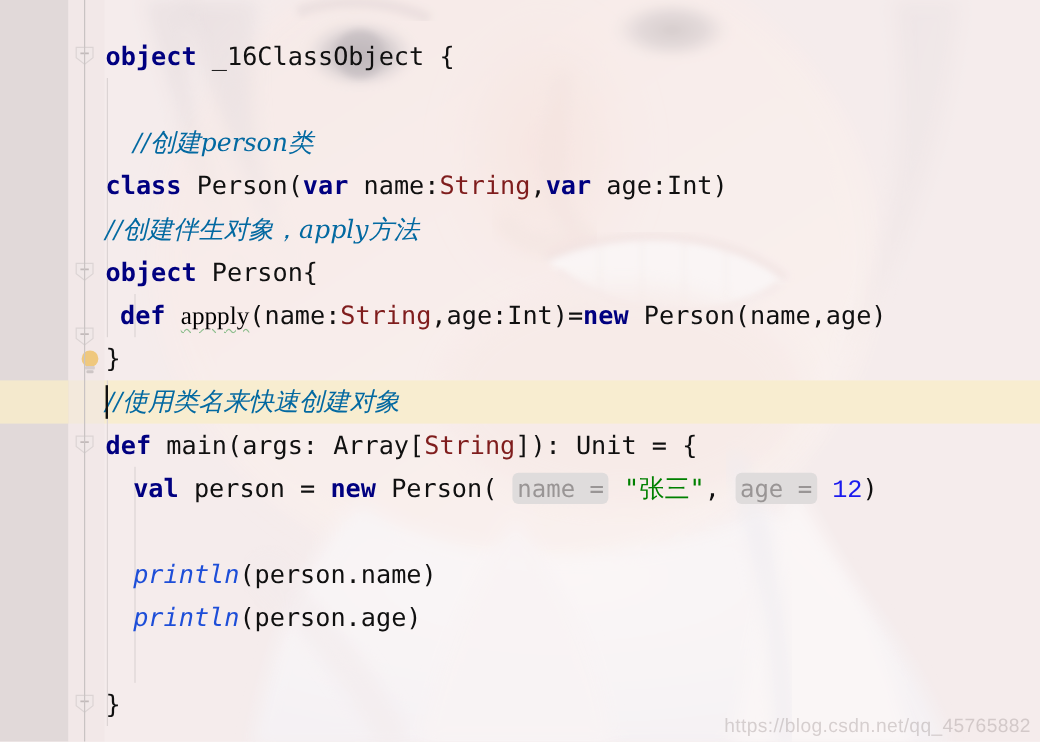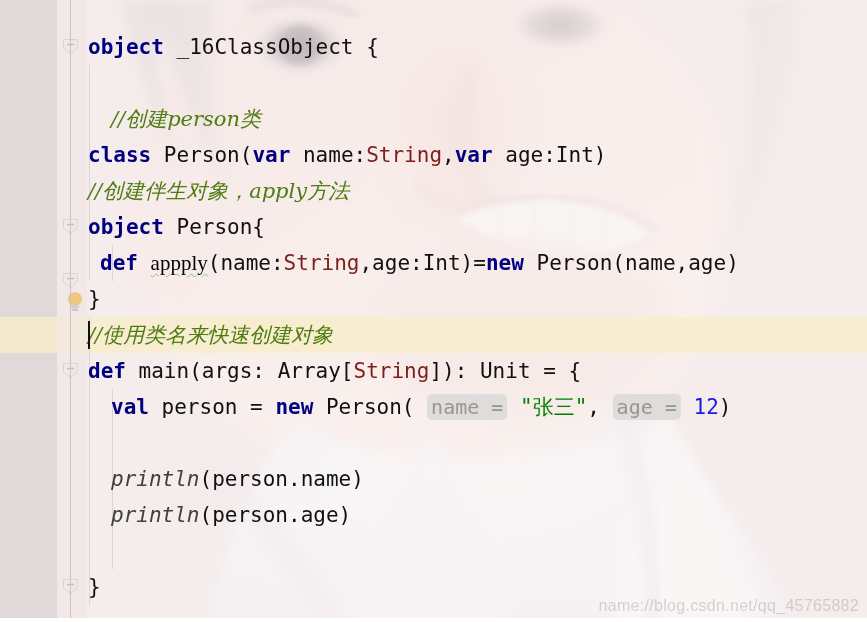--- a/index.html
+++ b/index.html
@@ -109,25 +109,25 @@
     height: 36px;
     white-space: pre;
     font-family: "DejaVu Sans Mono", "Liberation Mono", monospace;
     font-size: 21px;
     line-height: 36px;
   }
 
   .kw    { color: #000080; font-weight: bold; }
   .plain { color: #101010; }
   .type  { color: #7f1d1d; }
-  .num   { color: #1a1aee; }
+  .num   { color: #1a1aee; font-family: Liberation Mono, monospace; }
   .str   { color: #008000; }
-  .cmt   { color: #4d7c0f; font-style: italic;
+  .cmt   { color: #0369a1; font-style: italic;
            font-family: "DejaVu Serif", "Liberation Serif", serif; }
-  .stat  { color: #404040; font-style: italic; text-align: center; }
+  .stat  { color: #1d4ed8; font-style: italic; text-align: center; }
 
   .typo {
     text-decoration: underline;
     text-decoration-color: #8fbf8f;
     text-decoration-style: wavy;
     text-decoration-thickness: 1px;
     text-underline-offset: 3px;
     font-family: Liberation Serif, serif;
   }
 
@@ -306,15 +306,15 @@
           <rect x="5" y="14" width="8" height="3" rx="1" fill="#b9b2b2"></rect>
           <rect x="6" y="17.5" width="6" height="2.5" rx="1" fill="#a49d9d"></rect>
         </svg>
       </div>
     </div>
 
   <div id="caret" style="top: 321px; left: 88px;"></div>
 
   <div id="code"><div class="line" style="top: 29px; padding-left: 88px;"><span class="kw">object</span><span class="plain"> _16ClassObject {</span></div><div class="line" style="top: 65px; padding-left: 88px;"></div><div class="line" style="top: 101px; padding-left: 111px;"><span class="cmt">//创建person类</span></div><div class="line" style="top: 137px; padding-left: 88px;"><span class="kw">class</span><span class="plain"> Person(</span><span class="kw">var</span><span class="plain"> name:</span><span class="type">String</span><span class="plain">,</span><span class="kw">var</span><span class="plain"> age:Int)</span></div><div class="line" style="top: 173px; padding-left: 88px;"><span class="cmt">//创建伴生对象，apply方法</span></div><div class="line" style="top: 209px; padding-left: 88px;"><span class="kw">object</span><span class="plain"> Person{</span></div><div class="line" style="top: 245px; padding-left: 100px;"><span class="kw">def</span><span class="plain"> </span><span class="typo">appply</span><span class="plain">(name:</span><span class="type">String</span><span class="plain">,age:Int)=</span><span class="kw">new</span><span class="plain"> Person(name,age)</span></div><div class="line" style="top: 281px; padding-left: 88px;"><span class="plain">}</span></div><div class="line" style="top: 317px; padding-left: 88px;"><span class="cmt">//使用类名来快速创建对象</span></div><div class="line" style="top: 353px; padding-left: 88px;"><span class="kw">def</span><span class="plain"> main(args: Array[</span><span class="type">String</span><span class="plain">]): Unit = {</span></div><div class="line" style="top: 389px; padding-left: 111px;"><span class="kw">val</span><span class="plain"> person = </span><span class="kw">new</span><span class="plain"> Person( </span><span class="hint">name =</span><span class="plain"> </span><span class="str">"张三"</span><span class="plain">, </span><span class="hint">age =</span><span class="plain"> </span><span class="num">12</span><span class="plain">)</span></div><div class="line" style="top: 425px; padding-left: 111px;"></div><div class="line" style="top: 461px; padding-left: 111px;"><span class="stat">println</span><span class="plain">(person.name)</span></div><div class="line" style="top: 497px; padding-left: 111px;"><span class="stat">println</span><span class="plain">(person.age)</span></div><div class="line" style="top: 533px; padding-left: 111px;"></div><div class="line" style="top: 569px; padding-left: 88px;"><span class="plain">}</span></div></div>
 
-  <div id="watermark">name://blog.csdn.net/qq_45765882</div>
+  <div id="watermark">https://blog.csdn.net/qq_45765882</div>
 
 </div>
 
 </body></html>

